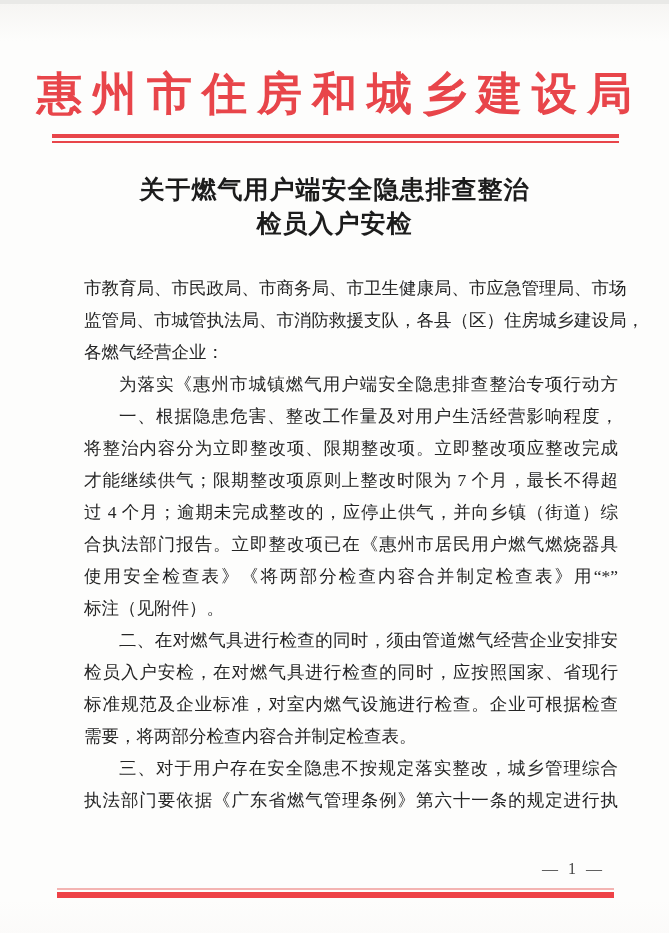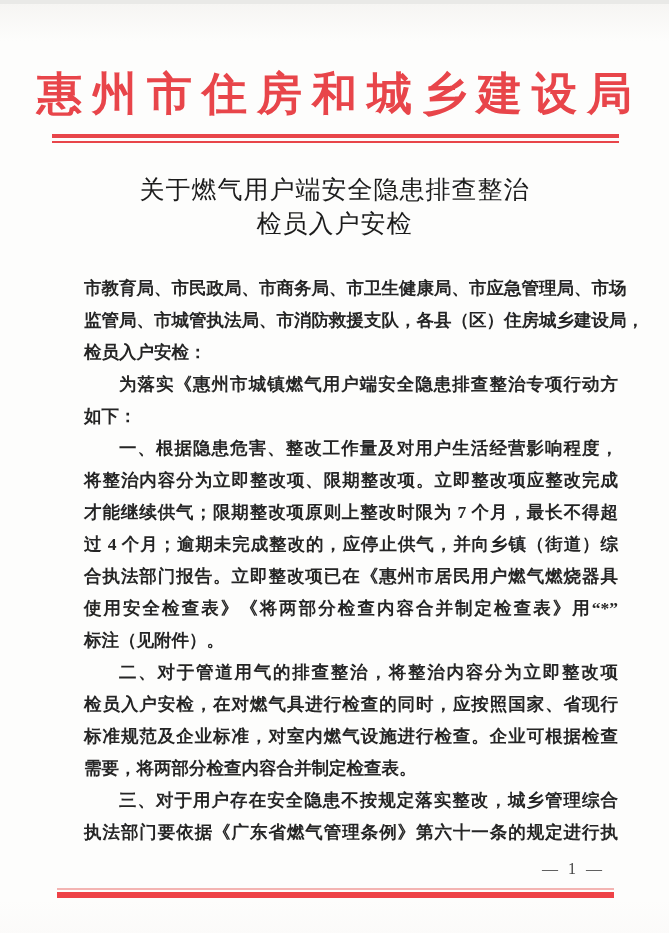--- a/index.html
+++ b/index.html
@@ -36,40 +36,39 @@
   .divider .thick { height: 4px; background: var(--red, #e8454a); }
   .divider .gap   { height: 3px; }
   .divider .thin  { height: 2px; background: var(--red, #e8454a); }
   
   .doc-title {
     position: absolute;
     top: 169px; left: 0; right: 0;
     text-align: center;
     font-size: 25px;
     line-height: 34px;
-    font-weight: 400;
+    font-weight: 700;
     color: #1c1c1c;
     letter-spacing: 1px;
   }
   
   .body-text {
     position: absolute;
     top: 268px;
     left: 84px;
     width: 534px;
     font-size: 17.5px;
     color: #252525;
   }
   .line {
     height: 32px;
     line-height: 32px;
     text-align: justify;
     text-align-last: justify;
     white-space: nowrap;
-    font-weight: bold;
   }
   .line.no-fill { text-align-last: left; }
   .line.indent  { text-indent: 2em; }
   
   .pagenum {
     position: absolute;
     top: 856px;
     right: 64px;
     font-size: 16px;
     letter-spacing: 3px;
@@ -100,37 +99,36 @@
 
   <div class="doc-title">
     <div>关于燃气用户端安全隐患排查整治</div>
     <div>检员入户安检</div>
   </div>
 
   <div class="body-text" id="doc-body">
       <div class="paragraph">
         <div class="line">市教育局、市民政局、市商务局、市卫生健康局、市应急管理局、市场</div>
         <div class="line">监管局、市城管执法局、市消防救援支队，各县（区）住房城乡建设局，</div>
-        <div class="line no-fill">检员入户安检：</div>
+        <div class="line no-fill">各燃气经营企业：</div>
       </div>
       <div class="paragraph">
         <div class="line indent">为落实《惠州市城镇燃气用户端安全隐患排查整治专项行动方</div>
-        <div class="line no-fill">如下：</div>
       </div>
       <div class="paragraph">
         <div class="line indent">一、根据隐患危害、整改工作量及对用户生活经营影响程度，</div>
         <div class="line">将整治内容分为立即整改项、限期整改项。立即整改项应整改完成</div>
         <div class="line">才能继续供气；限期整改项原则上整改时限为 7 个月，最长不得超</div>
         <div class="line">过 4 个月；逾期未完成整改的，应停止供气，并向乡镇（街道）综</div>
         <div class="line">合执法部门报告。立即整改项已在《惠州市居民用户燃气燃烧器具</div>
         <div class="line">使用安全检查表》《将两部分检查内容合并制定检查表》用“*”</div>
         <div class="line no-fill">标注（见附件）。</div>
       </div>
       <div class="paragraph">
-        <div class="line indent">二、对于管道用气的排查整治，将整治内容分为立即整改项</div>
+        <div class="line indent">二、在对燃气具进行检查的同时，须由管道燃气经营企业安排安</div>
         <div class="line">检员入户安检，在对燃气具进行检查的同时，应按照国家、省现行</div>
         <div class="line">标准规范及企业标准，对室内燃气设施进行检查。企业可根据检查</div>
         <div class="line no-fill">需要，将两部分检查内容合并制定检查表。</div>
       </div>
       <div class="paragraph">
         <div class="line indent">三、对于用户存在安全隐患不按规定落实整改，城乡管理综合</div>
         <div class="line">执法部门要依据《广东省燃气管理条例》第六十一条的规定进行执</div>
       </div>
     </div>
 

